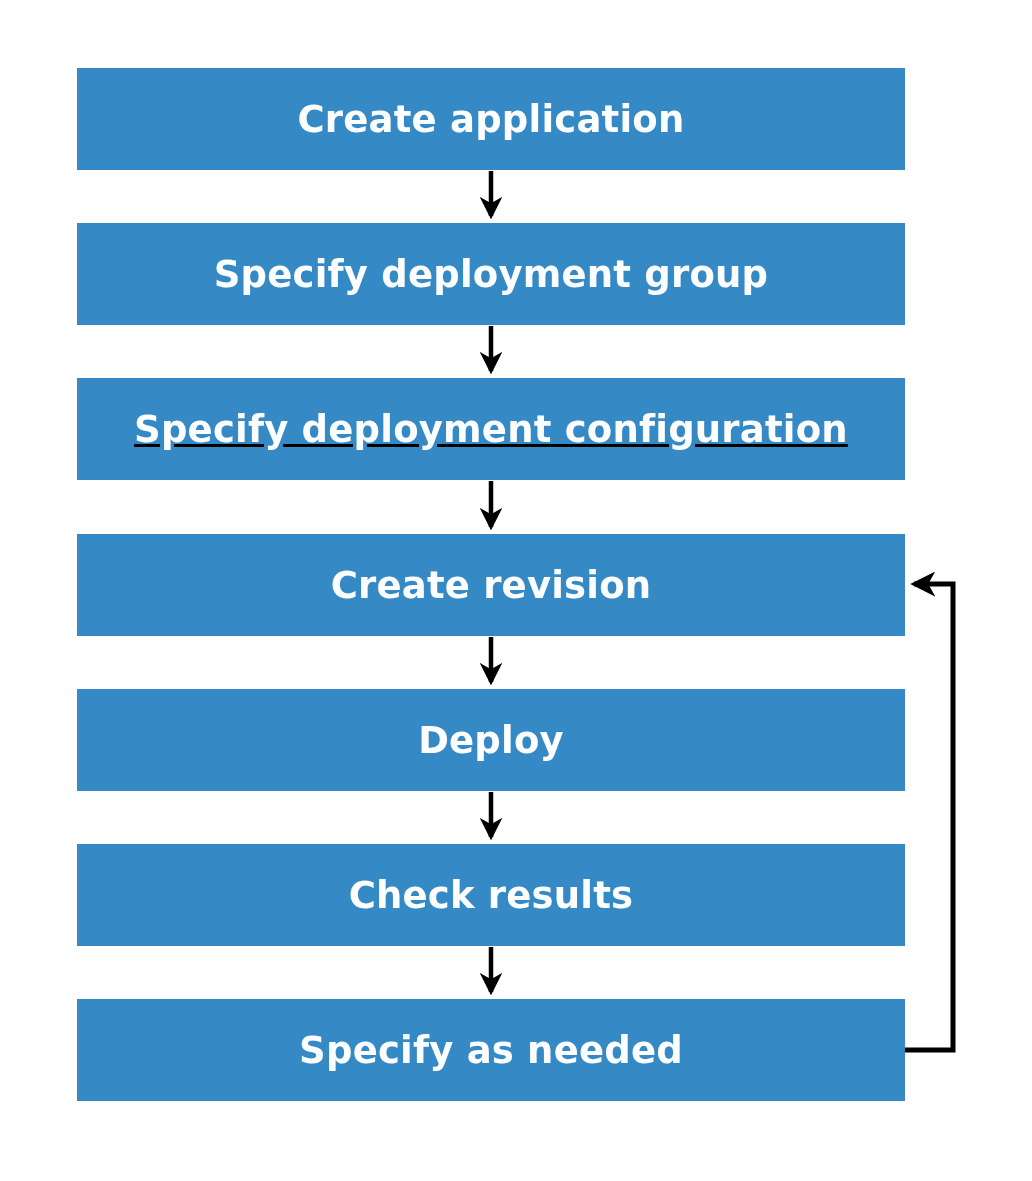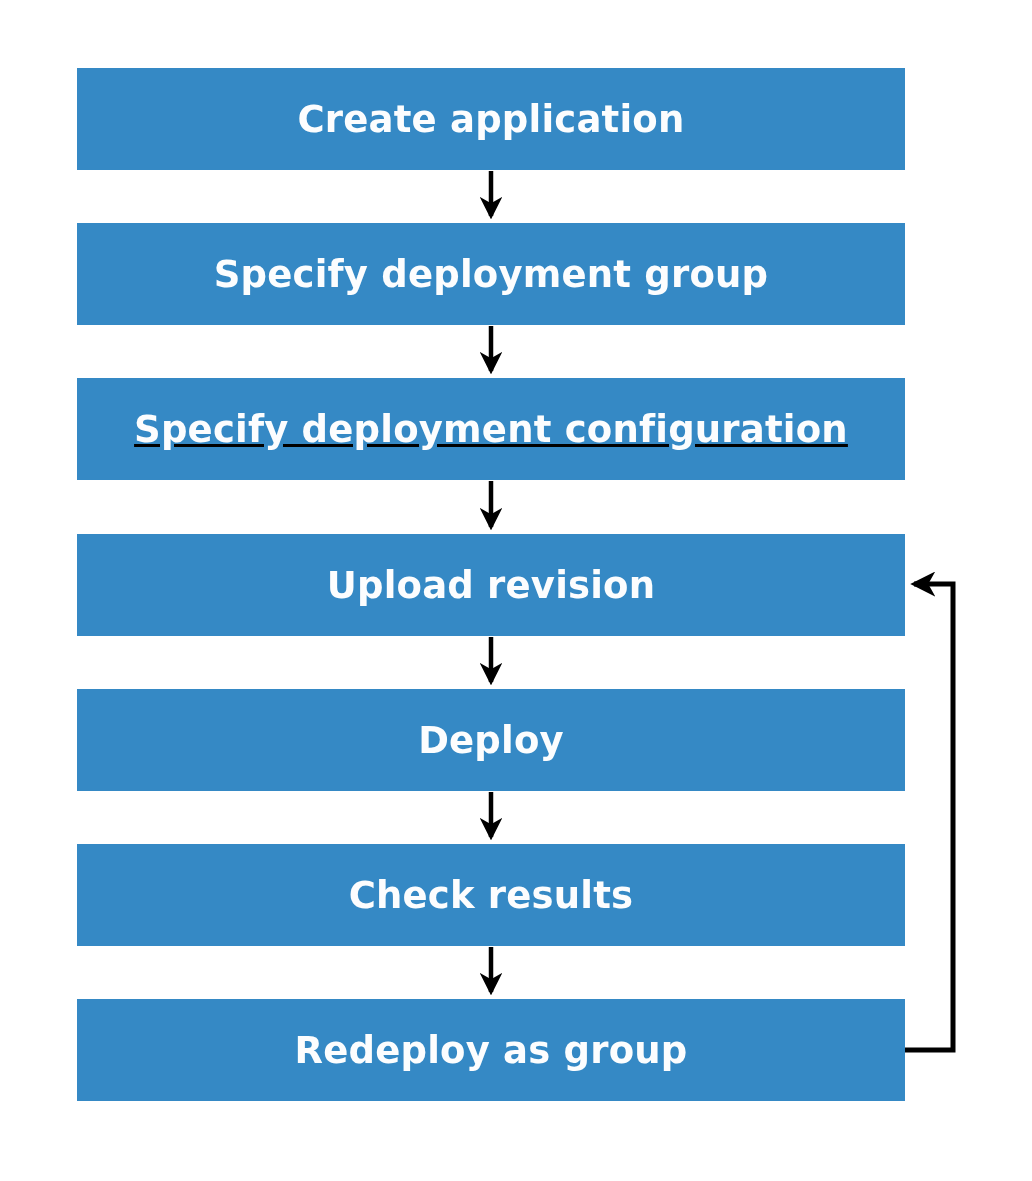--- a/index.html
+++ b/index.html
@@ -62,30 +62,30 @@
   <div class="step-box" style="top: 68px;">
     <span class="step-label">Create application</span>
   </div>
   <div class="step-box" style="top: 223px;">
     <span class="step-label">Specify deployment group</span>
   </div>
   <div class="step-box" style="top: 378px; text-decoration: underline;">
     <span class="step-label">Specify deployment configuration</span>
   </div>
   <div class="step-box" style="top: 534px;">
-    <span class="step-label">Upload revision</span>
+    <span class="step-label">Create revision</span>
   </div>
   <div class="step-box" style="top: 844px;">
     <span class="step-label">Check results</span>
   </div>
   <div class="step-box" style="top: 689px;">
     <span class="step-label">Deploy</span>
   </div>
   <div class="step-box" style="top: 999px;">
-    <span class="step-label">Redeploy as group</span>
+    <span class="step-label">Specify as needed</span>
   </div>
 
   <svg class="arrow-layer" width="1032" height="1181" viewBox="0 0 1032 1181">
     <defs>
       <marker id="arrowhead" viewBox="0 0 10 10" refX="8.5" refY="5" markerWidth="5" markerHeight="5" orient="auto-start-reverse">
         <path d="M0,0 L10,5 L0,10 L2.8,5 Z" fill="currentColor"></path>
       </marker>
     </defs>
 
     <line x1="491" y1="171" x2="491" y2="216" stroke-width="4.5" marker-end="url(#arrowhead)"></line>

